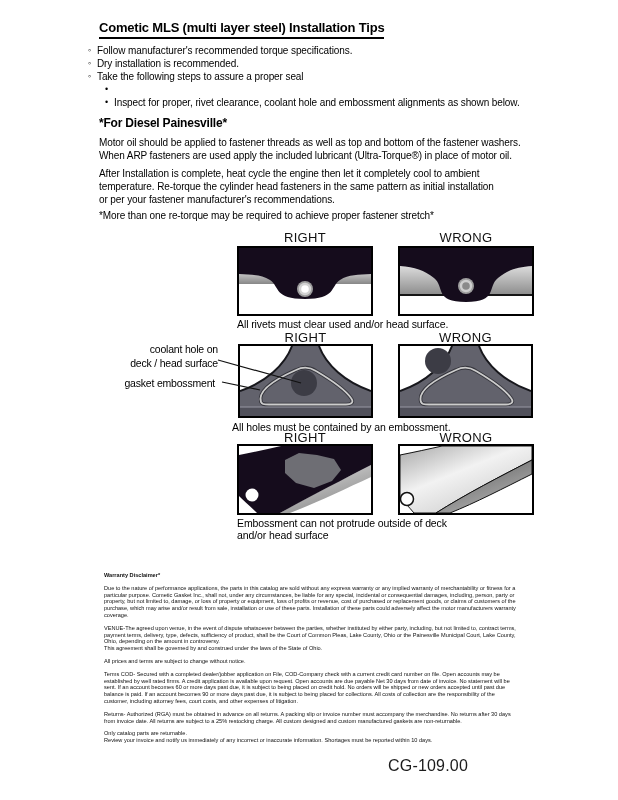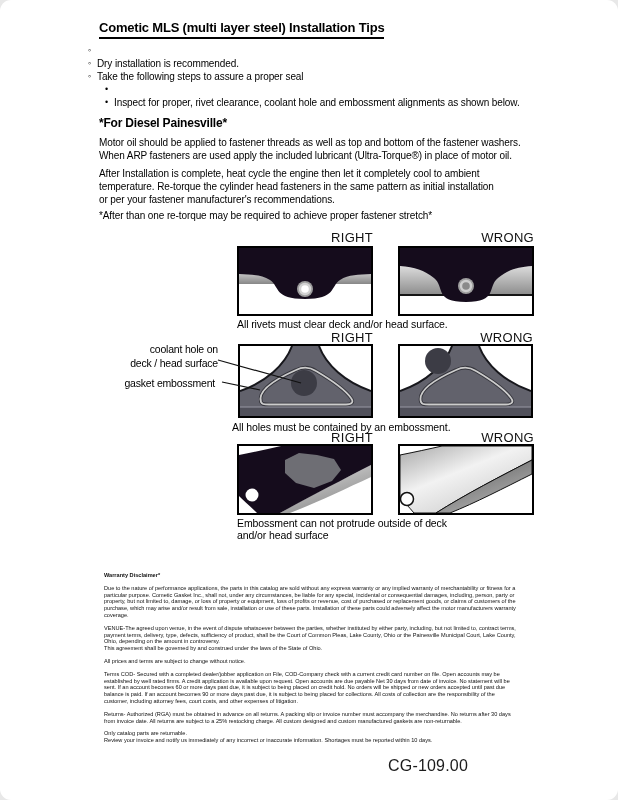--- a/index.html
+++ b/index.html
@@ -1,39 +1,39 @@
 <!DOCTYPE html>
 <html><head>
 <meta charset="utf-8">
 <style>
   html,body { margin:0; padding:0; background:#e8e8e8; }
   .page {
     position:relative; width:618px; height:800px; margin:0 auto;
     background:#ffffff; overflow:hidden;
-    font-family:"Liberation Sans", sans-serif; color:#000;border-radius:11px;
+    font-family:"Liberation Sans", sans-serif; color:#000;
   }
   .abs { position:absolute; }
 
   .title {
     left:99px; top:20px; font-size:13px; font-weight:bold; letter-spacing:-0.2px;
     border-bottom:2px solid #000; padding-bottom:2px; white-space:nowrap;
   }
 
   .bullets { left:88px; top:44px; font-size:10px; line-height:13px; width:500px; letter-spacing:-0.1px; }
   .bullet-row { display:flex; }
   .bullet-row.sub { padding-left:17px; }
   .marker { width:9px; flex:0 0 9px; font-size:9px; line-height:13px; }
 
   .diesel-heading { left:99px; top:116px; font-size:12px; font-weight:bold; letter-spacing:-0.2px; }
   .para { font-size:10px; line-height:13px; white-space:pre-line; letter-spacing:-0.1px; width:480px; }
   .p1 { left:99px; top:136px; }
   .p2 { left:99px; top:167px; }
   .p3 { left:99px; top:209px; }
 
-  .rw-label { font-size:13px; text-align:right; width:136px; letter-spacing:0.3px; color:#111; }
+  .rw-label { font-size:13px; text-align:center; width:136px; letter-spacing:0.3px; color:#111; }
   .box { border:2px solid #000; background:#fff; box-sizing:border-box; }
   .box svg { display:block; width:100%; height:100%; }
 
   .caption { font-size:10.5px; line-height:12px; white-space:pre-line; letter-spacing:-0.1px; }
 
   .side-label { font-size:10.5px; line-height:14px; text-align:right; white-space:pre-line; letter-spacing:-0.2px; }
 
   .warranty { left:104px; top:572px; width:415px; font-size:5.6px; line-height:6.8px; color:#111; }
   .warranty .w-head { font-weight:bold; margin:0 0 6px 0; }
   .warranty p { margin:0 0 6px 0; white-space:pre-line; }
@@ -43,20 +43,21 @@
 </head>
 <body>
 
 <div class="page">
 
   <div class="abs title">Cometic MLS (multi layer steel) Installation Tips</div>
 
   <div class="abs bullets">
     <div class="bullet-row">
       <span class="marker">◦</span>
+      <span>Follow manufacturer's recommended torque specifications.</span>
     </div>
     <div class="bullet-row">
       <span class="marker">◦</span>
       <span>Dry installation is recommended.</span>
     </div>
     <div class="bullet-row">
       <span class="marker">◦</span>
       <span>Take the following steps to assure a proper seal</span>
     </div>
     <div class="bullet-row sub">
@@ -67,21 +68,21 @@
       <span>Inspect for proper, rivet clearance, coolant hole and embossment alignments as shown below.</span>
     </div>
   </div>
 
   <div class="abs diesel-heading">*For Diesel Painesville*</div>
   <div class="abs para p1">Motor oil should be applied to fastener threads as well as top and bottom of the fastener washers.
 When ARP fasteners are used apply the included lubricant (Ultra-Torque®) in place of motor oil.</div>
   <div class="abs para p2">After Installation is complete, heat cycle the engine then let it completely cool to ambient
 temperature. Re-torque the cylinder head fasteners in the same pattern as initial installation
 or per your fastener manufacturer's recommendations.</div>
-  <div class="abs para p3">*After than one re-torque may be required to achieve proper fastener stretch*</div>
+  <div class="abs para p3">*More than one re-torque may be required to achieve proper fastener stretch*</div>
 
   <div class="abs rw-label" style="left:237px; top:230px;">RIGHT</div>
   <div class="abs rw-label" style="left:398px; top:230px;">WRONG</div>
 
   <div class="abs box" style="left:237px; top:246px; width:136px; height:70px;">
     <svg viewBox="0 0 132 66" preserveAspectRatio="none">
       <defs>
         <linearGradient id="ga" x1="0" y1="0" x2="0" y2="1">
           <stop offset="0" stop-color="#c9c9c9"></stop>
             <stop offset="1" stop-color="#878787"></stop>
@@ -108,21 +109,21 @@
       <rect x="0" y="18" width="132" height="29" fill="url(#gb)"></rect>
       <rect x="0" y="46" width="132" height="2" fill="#161616"></rect>
       <rect x="0" y="48" width="132" height="18" fill="#ffffff"></rect>
       <path d="M0,0 H132 V18 C117,19 108,22 98,30 C87,39 98,54 66,54 C34,54 45,39 34,30 C24,22 15,19 0,18 Z" fill="#150c1c"></path>
       <circle cx="66" cy="38" r="8" fill="#9e9e9e"></circle>
       <circle cx="66" cy="38" r="6.2" fill="#cfcfcf"></circle>
       <circle cx="66" cy="38" r="3.8" fill="#8a8a8a"></circle>
     </svg>
   </div>
 
-  <div class="abs caption" style="left:237px; top:318px;">All rivets must clear deck and/or head surface.</div>
+  <div class="abs caption" style="left:237px; top:318px;">All rivets must clear used and/or head surface.</div>
 
   <div class="abs rw-label" style="left:238px; top:330px; width:135px;">RIGHT</div>
   <div class="abs rw-label" style="left:398px; top:330px; width:135px;">WRONG</div>
 
   <div class="abs side-label" style="left:100px; top:342px; width:118px;">coolant hole on
 deck / head surface</div>
   <div class="abs side-label" style="left:93px; top:376px; width:122px;">gasket embossment</div>
 
   <div class="abs box" style="left:238px; top:344px; width:135px; height:74px;">
     <svg viewBox="0 0 131 70" preserveAspectRatio="none">

